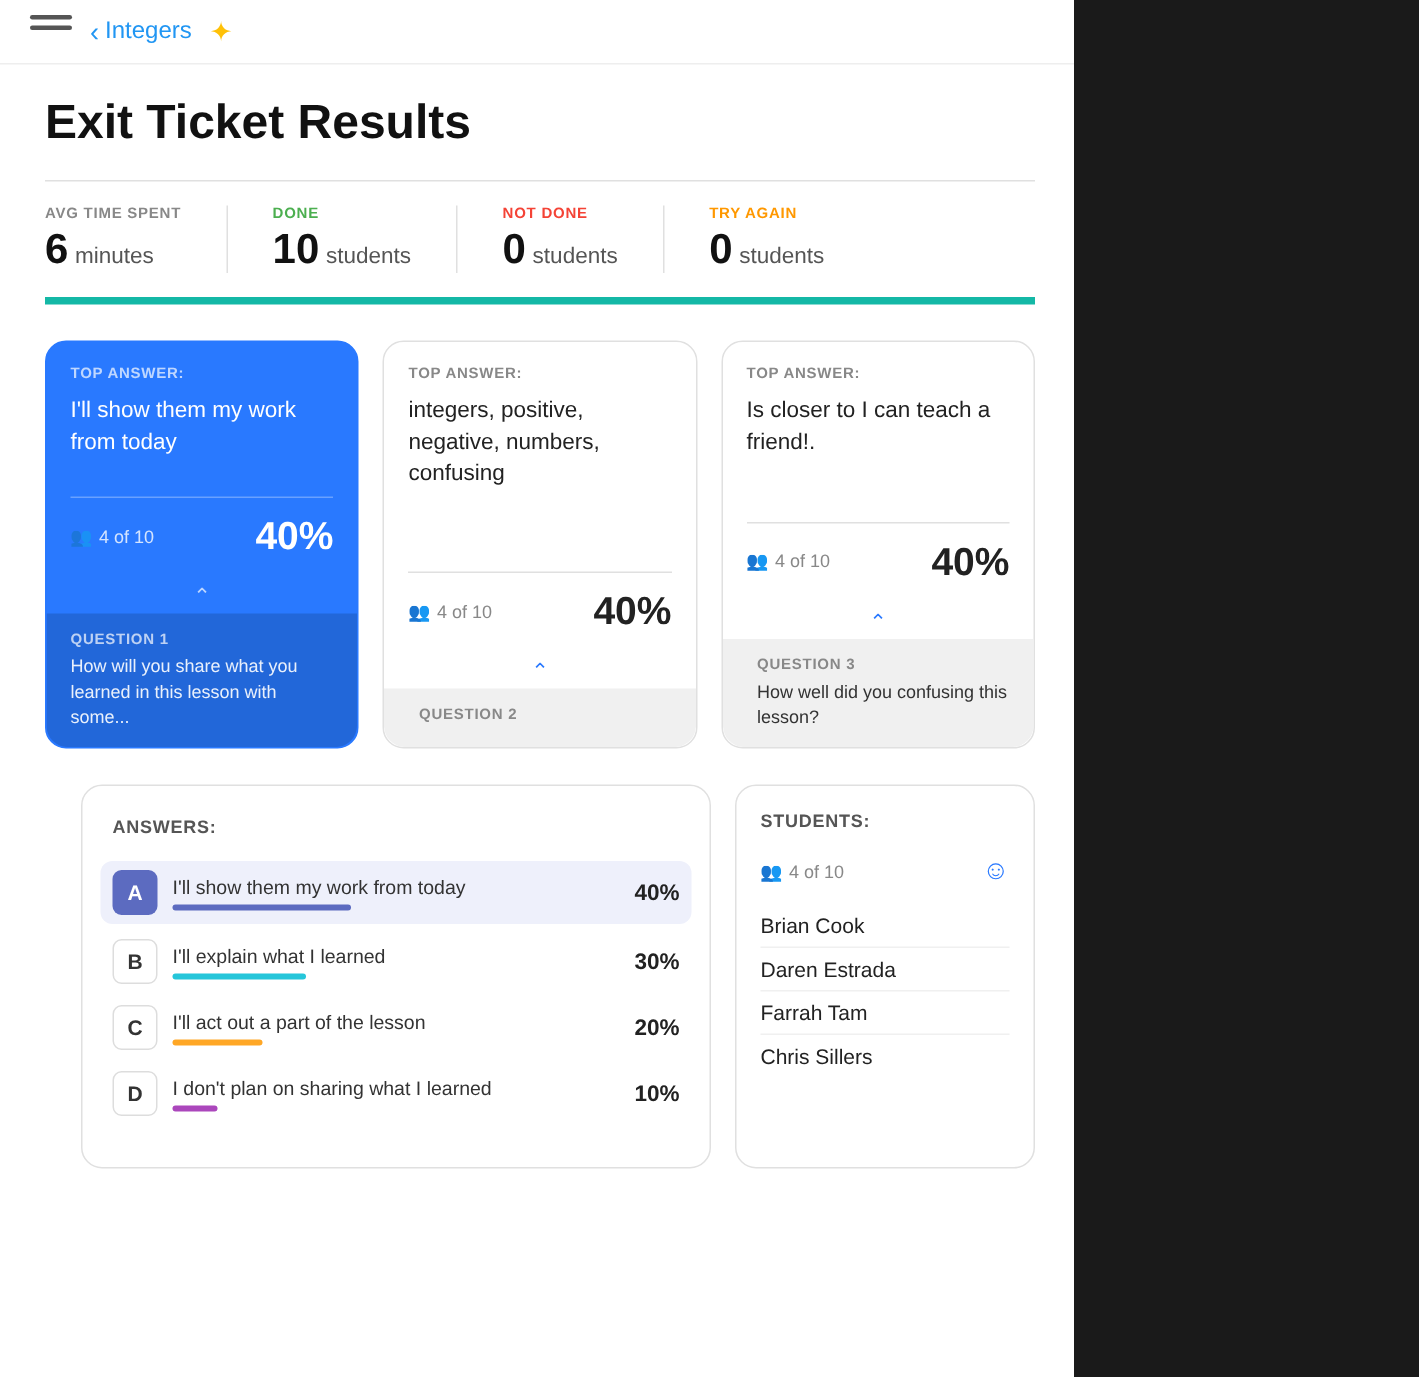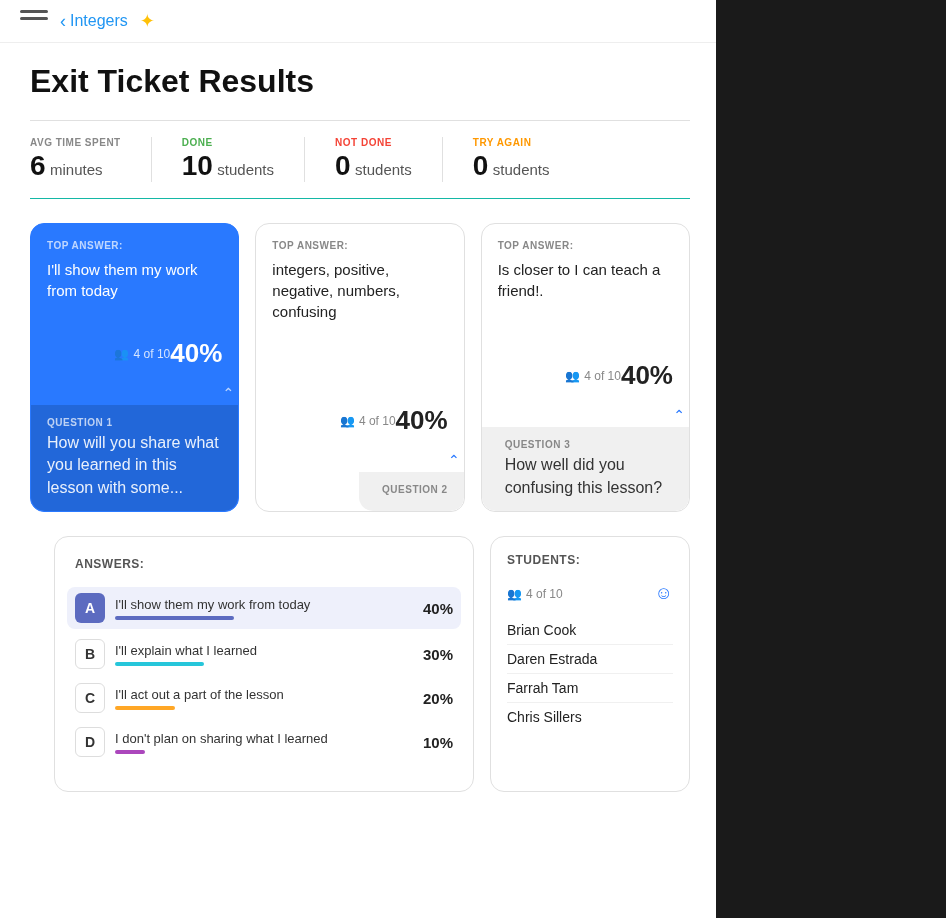--- a/index.html
+++ b/index.html
@@ -65,21 +65,21 @@
     .page-title {
       font-size: 32px;
       font-weight: 700;
       color: #111;
       margin-bottom: 20px;
     }
     .stats-bar {
       display: flex;
       gap: 0;
       border-top: 1px solid #e0e0e0;
-      border-bottom: 1px solid #14b8a6;
+      border-bottom: 5px solid #14b8a6;
       padding: 16px 0;
       margin-bottom: 24px;
     }
     .stat-item {
       padding-right: 30px;
       margin-right: 30px;
       border-right: 1px solid #e0e0e0;
     }
     .stat-item:last-child {
       border-right: none;
@@ -111,21 +111,20 @@
       margin-bottom: 24px;
     }
     .question-card {
       flex: 1;
       border-radius: 14px;
       overflow: hidden;
       background: #fff;
       border: 1px solid #e0e0e0;
       display: flex;
       flex-direction: column;
-      align-items: flex-end;
     }
     .question-card.active {
       background: #2979FF;
       border-color: #2979FF;
       color: #fff;
     }
     .question-card-top {
       padding: 16px;
       flex: 1;
     }
@@ -194,21 +193,21 @@
       font-weight: 600;
       text-transform: uppercase;
       letter-spacing: 0.5px;
       color: rgba(255,255,255,0.7);
       margin-bottom: 4px;
     }
     .question-card:not(.active) .q-num-label {
       color: #888;
     }
     .q-text {
-      font-size: 16px;
+      font-size: 12px;
       color: rgba(255,255,255,0.9);
       line-height: 1.4;
     }
     .question-card:not(.active) .q-text {
       color: #333;
     }
     .expand-icon {
       text-align: center;
       padding: 4px;
       color: rgba(255,255,255,0.7);

